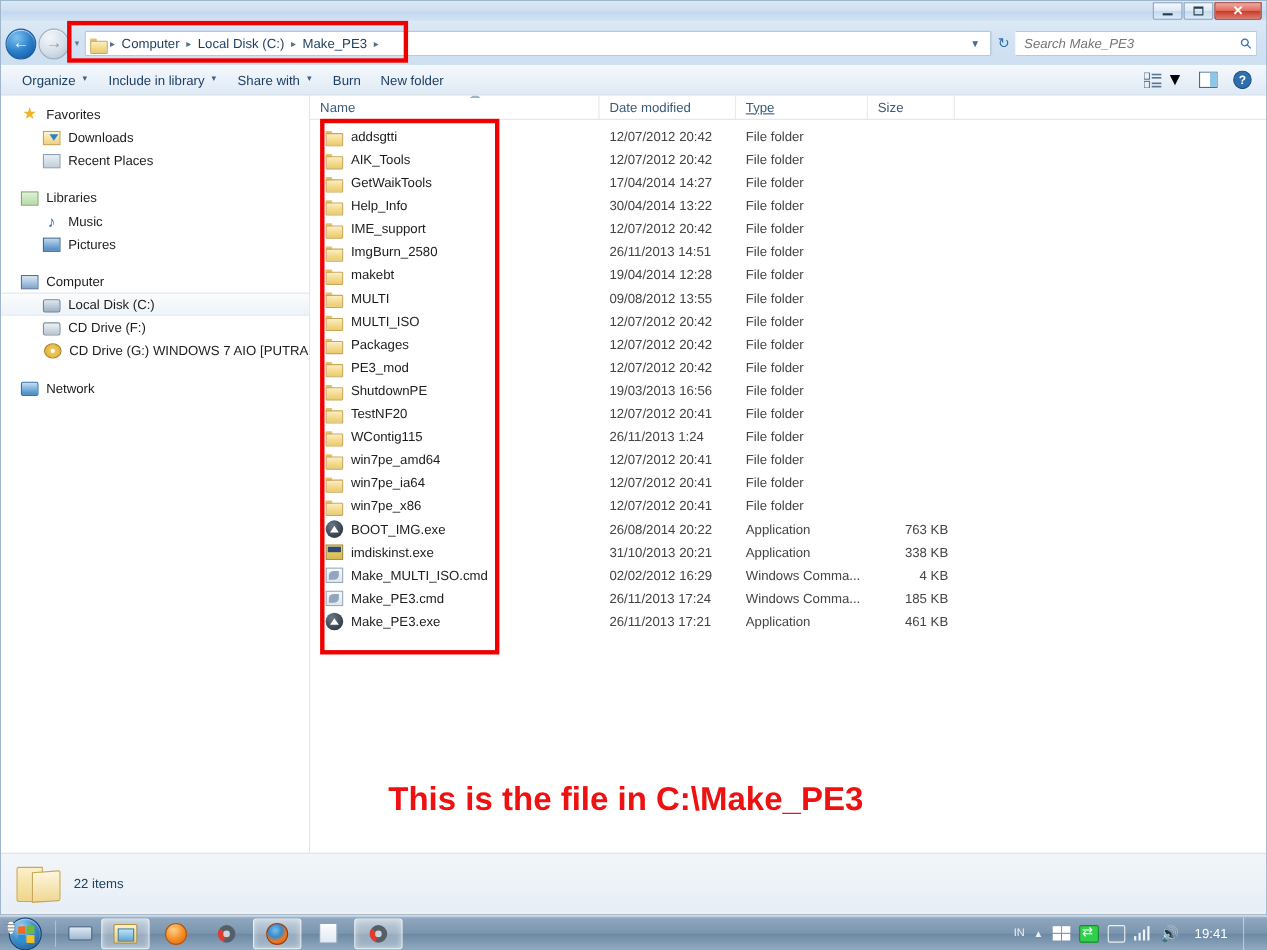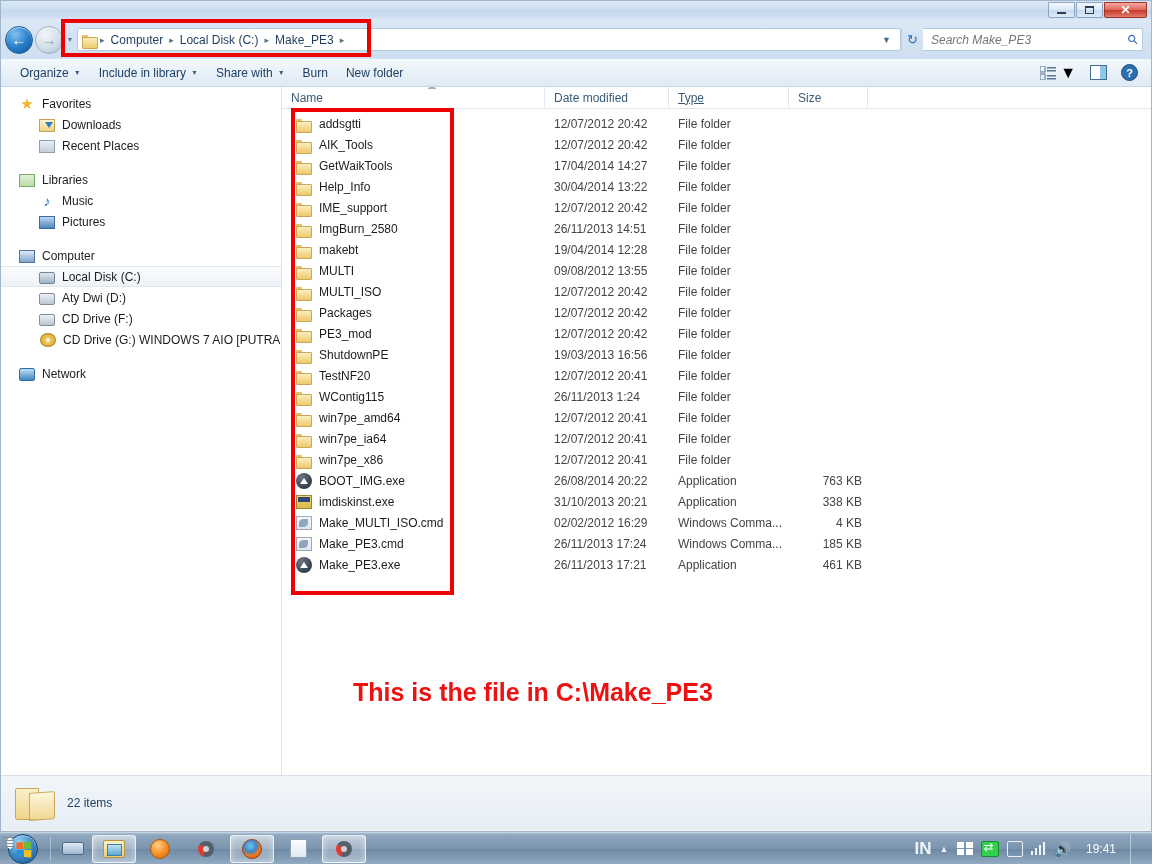--- a/index.html
+++ b/index.html
@@ -326,23 +326,23 @@
     border:1px solid #c8a856; border-radius:0 2px 2px 0;
     transform: skewY(-4deg);
   }
   .status-text { font-size: 12px; color: #22415f; }
 
   
   .redbox { position: absolute; border: 4px solid #ee0000; pointer-events: none; }
   #redbox-address { left: 61px; top: 19px; width: 310px; height: 38px; }
   #redbox-files   { left: 291px; top: 108px; width: 163px; height: 487px; }
   .annot {
-    position: absolute; left: 353px; top: 678px;
+    position: absolute; left: 353px; top: 710px;
     font-family: "Liberation Sans", sans-serif;
-    font-size: 25px; font-weight: bold; color: #ee1111;
+    font-size: 30px; font-weight: bold; color: #ee1111;
     white-space: nowrap;
   }
 
   
   .taskbar {
     position: absolute; left: 0; bottom: 0;
     width: 1152px; height: 32px;
     background: linear-gradient(to bottom, #a8bcd0 0%, #8ea6bd 8%, #7b95ae 50%, #6c88a3 52%, #92abc2 100%);
     border-top: 1px solid #c3d4e3;
     display: flex; align-items: center;
@@ -373,21 +373,21 @@
     flex: 0 0 auto; border-radius: 3px;
   }
   .tb-btn.active {
     background: linear-gradient(to bottom, rgba(255,255,255,.45), rgba(255,255,255,.18));
     border: 1px solid rgba(255,255,255,.75);
     box-shadow: inset 0 0 6px rgba(255,255,255,.5);
   }
   .tb-btn.quick { width: 34px; }
   .tb-spacer { flex: 1 1 auto; }
   .tray { display: flex; align-items: center; gap: 8px; padding-right: 8px; }
-  .tray-text { font-size: 17px; color: #f0f4f8; font-weight: bold; }
+  .tray-text { font-size: 10px; color: #f0f4f8; }
   .tray-clock { font-size: 12px; color: #fff; padding: 0 6px; }
   .tray-up { color:#e8eff6; font-size:9px; }
   .showdesk { width: 14px; height: 30px; border-left: 1px solid rgba(255,255,255,.45); }
   .ti-keyboard { width:22px;height:13px;background:linear-gradient(to bottom,#dfeaf5,#9fb8cf);border:1px solid #4f6c88;border-radius:2px;}
   .ti-explorer { width:22px;height:18px;position:relative; }
   .ti-explorer::before{content:"";position:absolute;inset:0;background:linear-gradient(to bottom,#fdf2c8,#e9cd80);border:1px solid #b59540;border-radius:2px;}
   .ti-explorer::after{content:"";position:absolute;left:4px;top:4px;width:13px;height:10px;background:linear-gradient(to bottom,#bfe3f5,#5fa8d6);border:1px solid #3d7ea8;}
   .ti-opera { width:20px;height:20px;border-radius:50%;background:radial-gradient(circle at 38% 30%,#ffd089 0%,#f58b1f 55%,#d8641a 100%);border:1px solid #b2540f;}
   .ti-opera::after{content:"";position:absolute;left:7px;top:4px;width:6px;height:12px;border-radius:50%;background:#fff6e6;}
   .ti-nero { width:20px;height:20px;position:relative; }
@@ -536,24 +536,20 @@
         <div class="nav-item">
           <span class="ico computer-ico"></span>
           <span>Computer</span>
         </div>
         <div class="nav-item child selected">
           <span class="ico hdd-ico"></span>
           <span>Local Disk (C:)</span>
         </div>
         <div class="nav-item child">
           <span class="ico dvd-ico"></span>
-          <span>Aty Dwi (D:)</span>
-        </div>
-        <div class="nav-item child">
-          <span class="ico dvd-ico"></span>
           <span>CD Drive (F:)</span>
         </div>
         <div class="nav-item child">
           <span class="ico cd-ico"></span>
           <span>CD Drive (G:) WINDOWS 7 AIO [PUTRANETW</span>
         </div>
 
         <div class="nav-gap"></div>
 
         <div class="nav-item">

